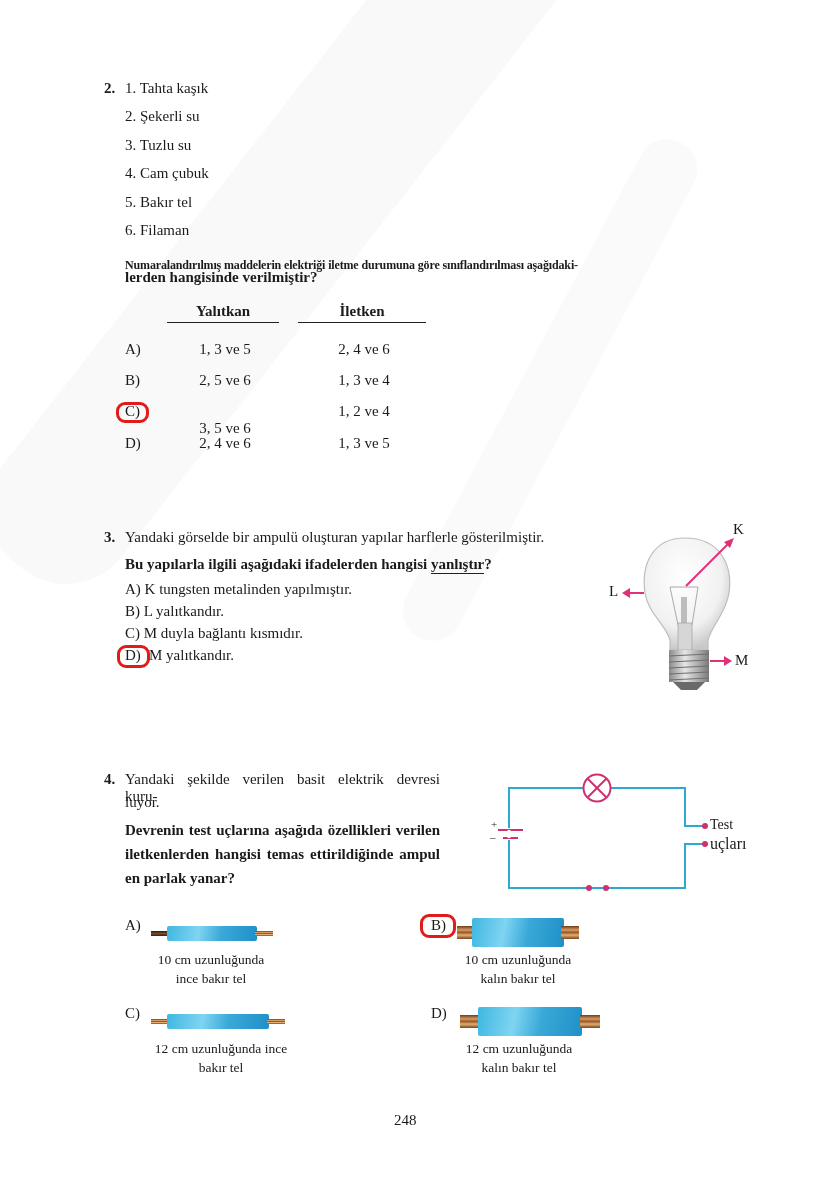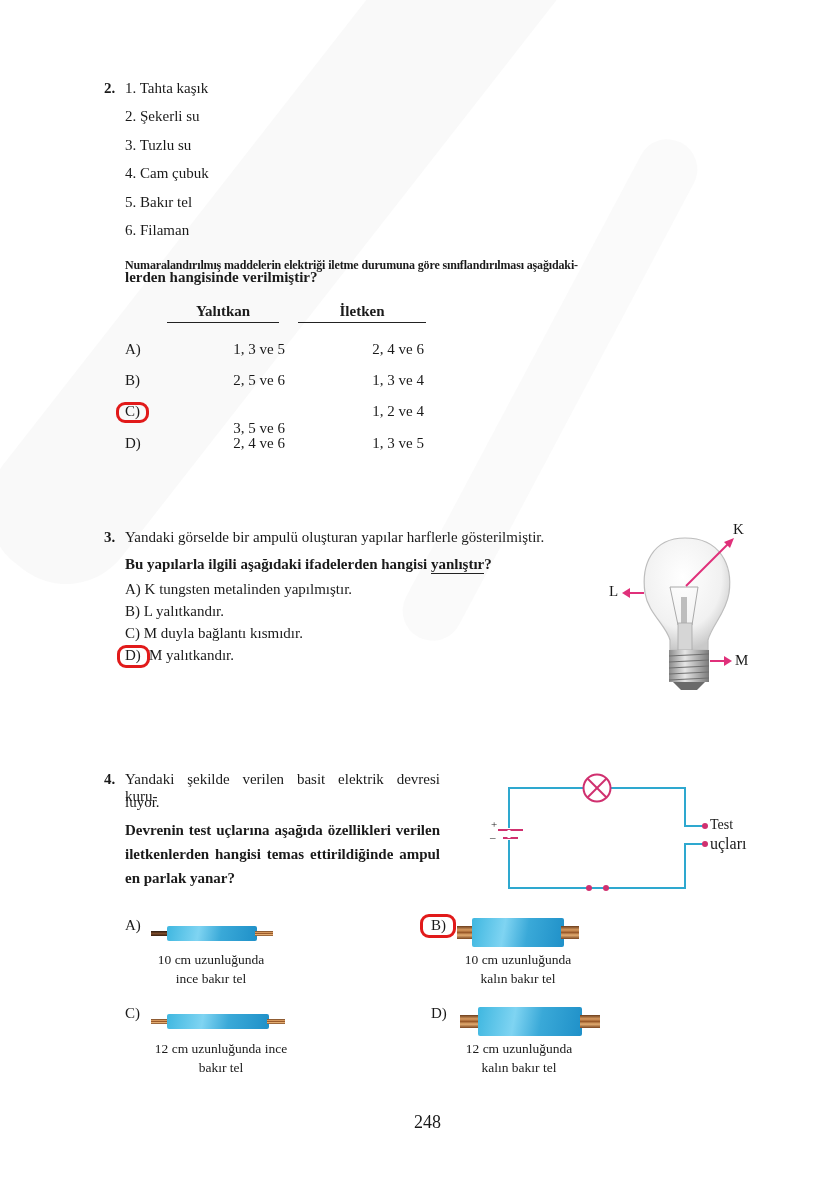--- a/index.html
+++ b/index.html
@@ -8,21 +8,21 @@
   .abs { position:absolute; white-space:nowrap; }
   .watermark { position:absolute; left:-40px; top:520px; width:1100px; height:150px; background:#f7f7f7; transform:rotate(-52deg); transform-origin:left top; border-radius:70px; opacity:0.7; }
   .watermark2 { position:absolute; left:520px; top:110px; width:60px; height:560px; background:#fafafa; transform:rotate(28deg); border-radius:30px; opacity:0.9;}
   .qnum { font-weight:bold; }
   .bold { font-weight:bold; }
   .list-line { position:absolute; left:125px; font-size:15px; }
   .circle-mark { position:absolute; border:3px solid #e11a1a; border-radius:9px; }
   .th { position:absolute; font-weight:bold; font-size:15px; text-align:center; }
   .th-line { position:absolute; height:1.3px; background:#222; }
   .row-label { position:absolute; left:125px; }
-  .cell { position:absolute; text-align:right; width:120px; }
+  .cell { position:absolute; text-align:center; width:120px; }
   .justify { position:absolute; width:315px; text-align:justify; text-align-last:left; white-space:normal; line-height:24px; }
   .wire-label { position:absolute; text-align:center; font-size:13.5px; line-height:19px; white-space:normal; }
   .wire { position:absolute; }
   .wire .core-l, .wire .core-r { position:absolute; background:linear-gradient(#6b3d1c,#d79a5f 30%,#9a5a2a 50%,#e3ad72 70%,#7a4520); }
   .wire .ins { position:absolute; background:linear-gradient(100deg,#3fb7e0 0%,#7fd4f2 35%,#3aa9d8 60%,#1f90c8 100%); border-radius:2px; }
 </style>
 </head>
 <body>
 
 <div class="watermark"></div>
@@ -218,13 +218,13 @@
       <div class="ins" style="left:18px; top:0; width:104px; height:29px;"></div>
       <div class="core-r" style="left:120px; top:8px; width:20px; height:13px;"></div>
     </div>
     <div class="wire-label" style="left:443px; top:1039px; width:152px;">
       <div>12 cm uzunluğunda</div>
       <div>kalın bakır tel</div>
     </div>
   </div>
 </div>
 
-<span class="abs" style="left:414px; top:1112px; font-size:18px;">248</span>
+<span class="abs" style="left:394px; top:1112px; font-size:15px;">248</span>
 
 </body></html>

